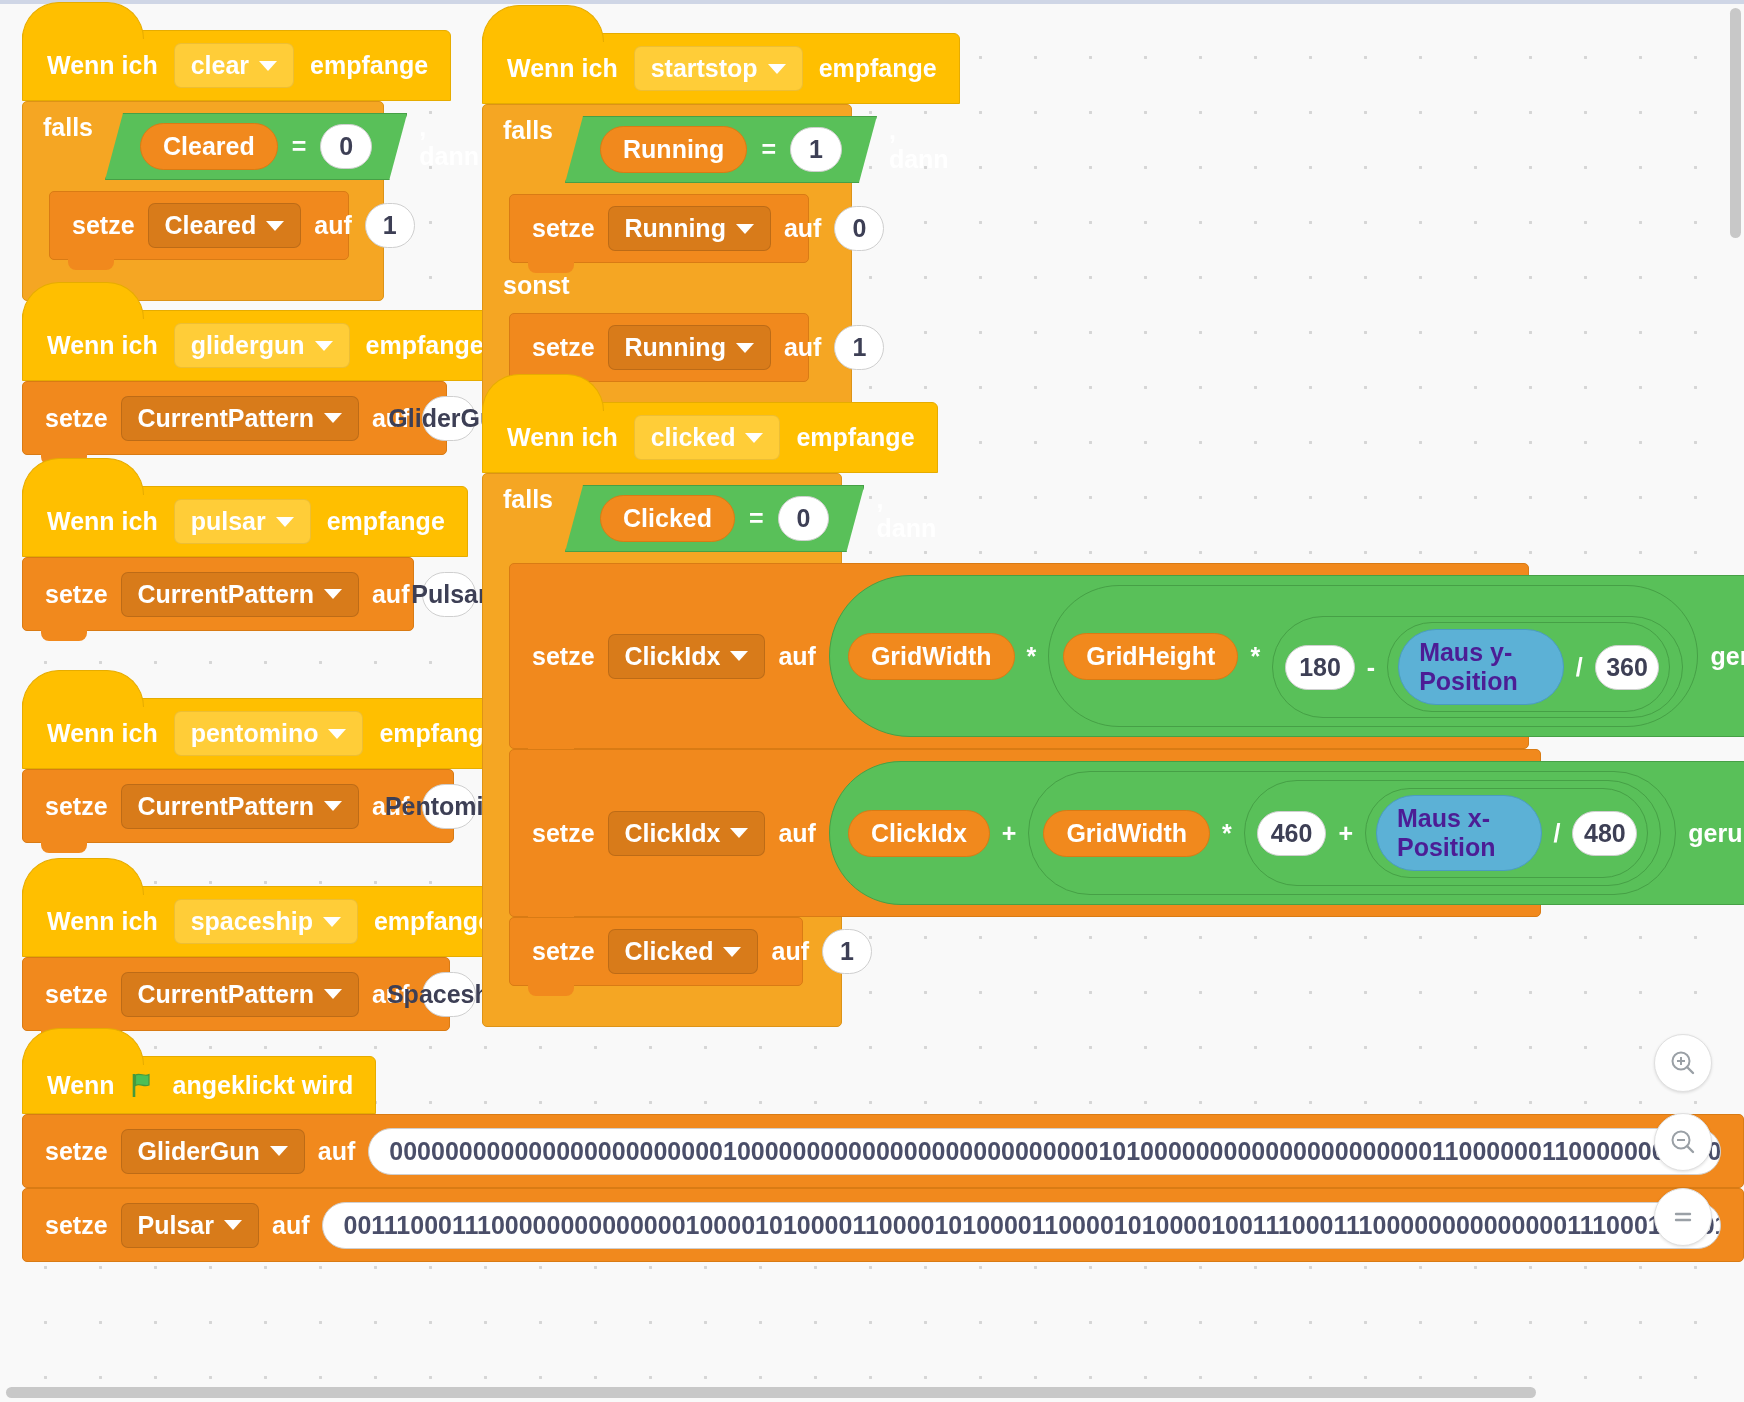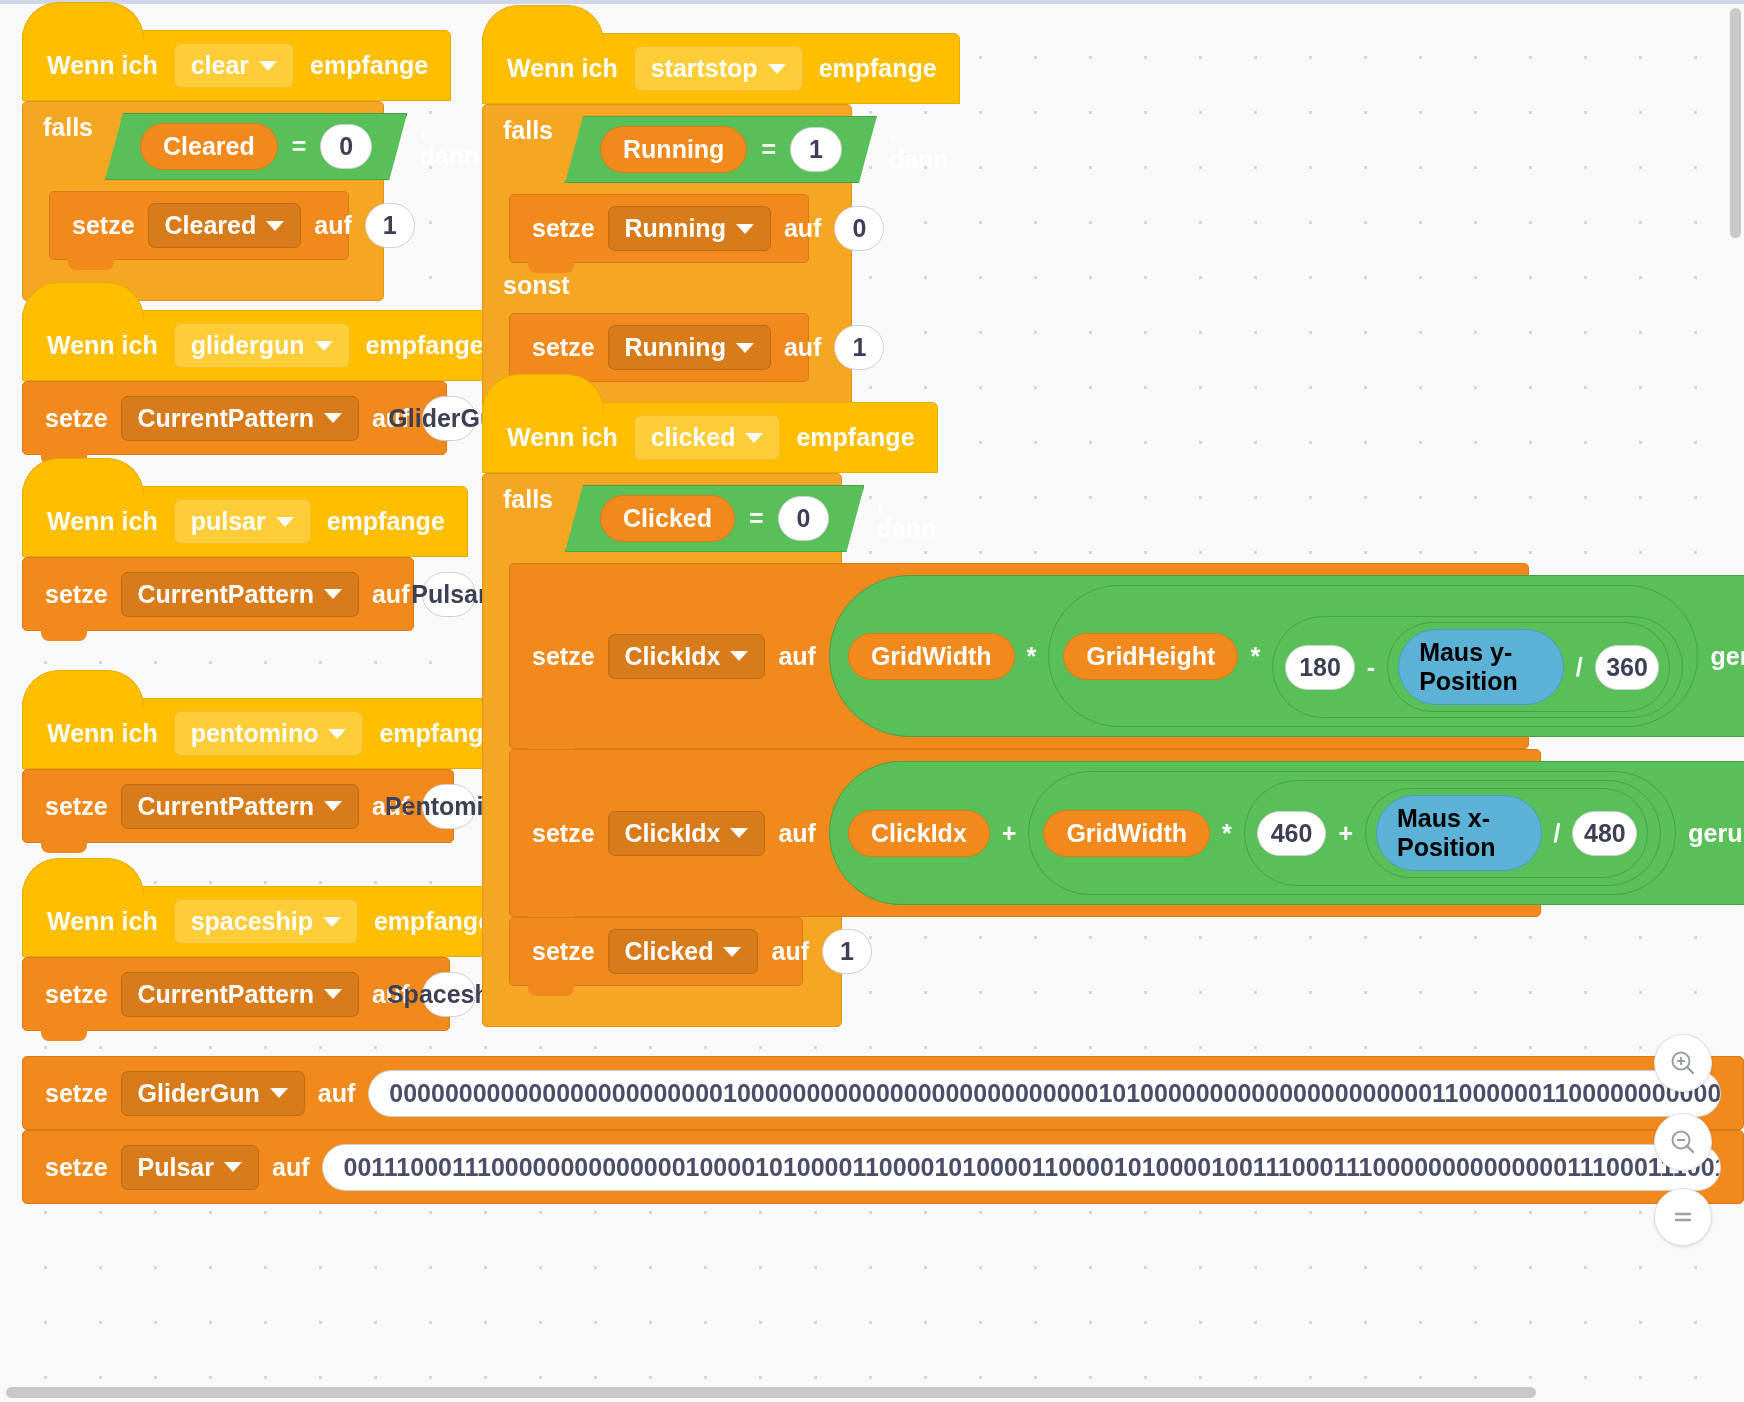--- a/index.html
+++ b/index.html
@@ -73,21 +73,21 @@
   
   .var{
     display:inline-flex;align-items:center;justify-content:center;
     background:#f1891d;border:1px solid #d97b14;border-radius:999px;
     color:#fff;font-size:25px;font-weight:bold;padding:8px 22px;
   }
   
   .sense{
     display:inline-flex;align-items:center;justify-content:center;
     background:#5cb1d6;border:1px solid #4a9cc0;border-radius:999px;
-    color:#000000;font-size:25px;font-weight:bold;padding:8px 20px;
+    color:#4c1d95;font-size:25px;font-weight:bold;padding:8px 20px;
   }
   
   .hex{
     display:inline-flex;align-items:center;gap:14px;
     background:#59c059;border:1px solid #46a046;
     padding:9px 26px;color:#fff;font-size:25px;font-weight:bold;
     clip-path:polygon(18px 0,100% 0,calc(100% - 18px) 100%,0 100%);
     padding-left:34px;padding-right:34px;
   }
   
@@ -374,20 +374,30 @@
           <span>auf</span>
           <span class="oval">1</span>
           <span class="notch"></span>
         </div>
       </div>
       <div class="ctrl-foot"></div>
     </div>
   </div>
 
   <div class="script" style="left:22px; top:1056px;">
+    <div class="hat">
+      <span>Wenn</span>
+      <span class="flag">
+        <svg width="26" height="25" viewBox="0 0 26 25">
+          <path d="M3 1 L3 24" stroke="#45993d" stroke-width="2.6" fill="none"></path>
+          <path d="M4.5 2 C9 -0.5 13 4 18 1.6 L18 12 C13 14.4 9 9.9 4.5 12.4 Z" fill="#4cbf56" stroke="#45993d" stroke-width="1.2"></path>
+        </svg>
+      </span>
+      <span>angeklickt wird</span>
+    </div>
     <div class="stack tall" style="width:1722px;overflow:hidden;">
       <span>setze</span>
       <span class="ddf">
         <span>GliderGun</span>
         <span class="caret"></span>
       </span>
       <span>auf</span>
       <span class="binval" style="flex:1;">0000000000000000000000001000000000000000000000000001010000000000000000000001100000011000000000000000000000110000001100000</span>
       <span class="notch"></span>
     </div>

